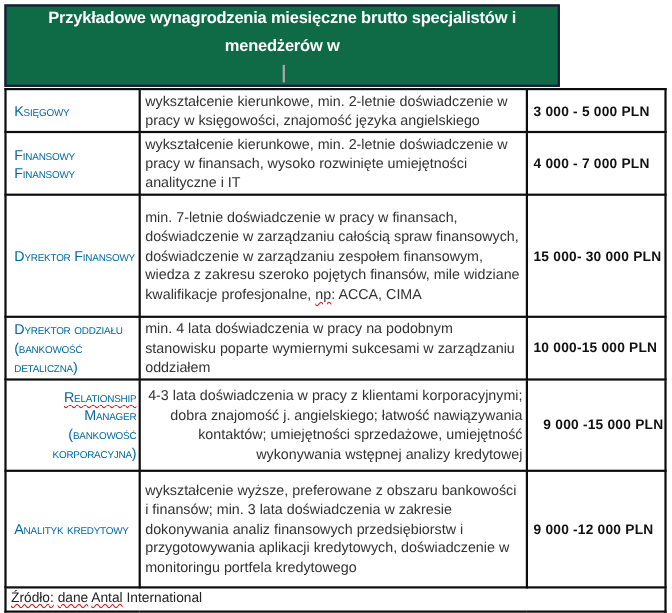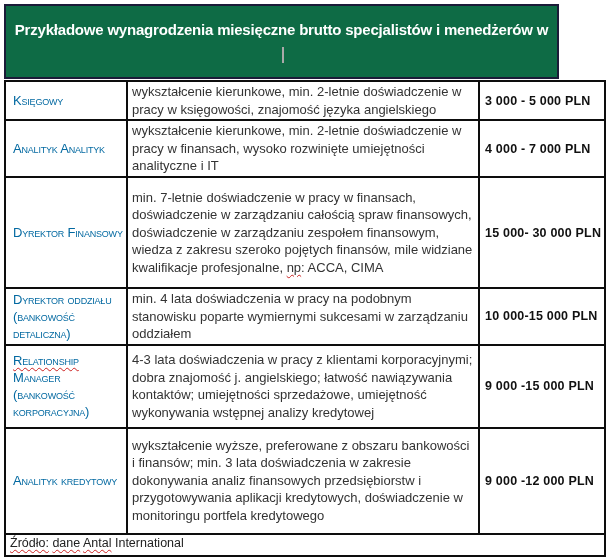--- a/index.html
+++ b/index.html
@@ -13,21 +13,21 @@
   }
   .page {
     position: absolute;
     left: 4px;
     top: 4px;
     width: 600px;
   }
   
   .banner {
     box-sizing: border-box;
-    width: 555px;
+    width: 505px;
     height: 75px;
     background: #0e6b45;
     border: 2px solid #1b1b38;
     display: flex;
     flex-direction: column;
     align-items: center;
     justify-content: center;
     color: #ffffff;
     font-weight: bold;
     font-size: 15px;
@@ -55,21 +55,21 @@
   col.c3 { width: 126px; }
   td {
     border: 2px solid #0d0d0d;
     vertical-align: middle;
     overflow: hidden;
   }
   #rows tr:nth-child(1) { height: 37px; }
   #rows tr:nth-child(2) { height: 57px; }
   #rows tr:nth-child(3) { height: 111px; }
   #rows tr:nth-child(4) { height: 48px; }
-  #rows tr:nth-child(5) { height: 83px; }
+  #rows tr:nth-child(5) { height: 83px; text-align: right; }
   #rows tr:nth-child(6) { height: 106px; }
   .title-cell {
     padding: 1px 2px 1px 7px;
     font-weight: normal;
     font-variant: small-caps;
     font-size: 13px;
     letter-spacing: -0.2px;
     line-height: 17px;
     color: #0369a1;
   }
@@ -119,21 +119,21 @@
         <col class="c2">
         <col class="c3">
     </colgroup>
     <tbody id="rows">
         <tr>
     <td class="title-cell"><span>Księgowy</span></td>
     <td class="desc-cell"><span>wykształcenie kierunkowe, min. 2-letnie doświadczenie w pracy w księgowości, znajomość języka angielskiego</span></td>
     <td class="salary-cell"><span>3 000 - 5 000 PLN</span></td>
   </tr>
         <tr>
-    <td class="title-cell"><span>Analityk Analityk</span></td>
+    <td class="title-cell"><span>Finansowy Finansowy</span></td>
     <td class="desc-cell"><span>wykształcenie kierunkowe, min. 2-letnie doświadczenie w pracy w finansach, wysoko rozwinięte umiejętności analityczne i IT</span></td>
     <td class="salary-cell"><span>4 000 - 7 000 PLN</span></td>
   </tr>
         <tr>
     <td class="title-cell"><span>Dyrektor Finansowy</span></td>
     <td class="desc-cell"><span>min. 7-letnie doświadczenie w pracy w finansach, doświadczenie w zarządzaniu całością spraw finansowych, doświadczenie w zarządzaniu zespołem finansowym, wiedza z zakresu szeroko pojętych finansów, mile widziane kwalifikacje profesjonalne, </span><span class="sq">np</span><span>: ACCA, CIMA</span></td>
     <td class="salary-cell"><span>15 000- 30 000 PLN</span></td>
   </tr>
         <tr>
     <td class="title-cell"><span>Dyrektor oddziału (bankowość detaliczna)</span></td>

